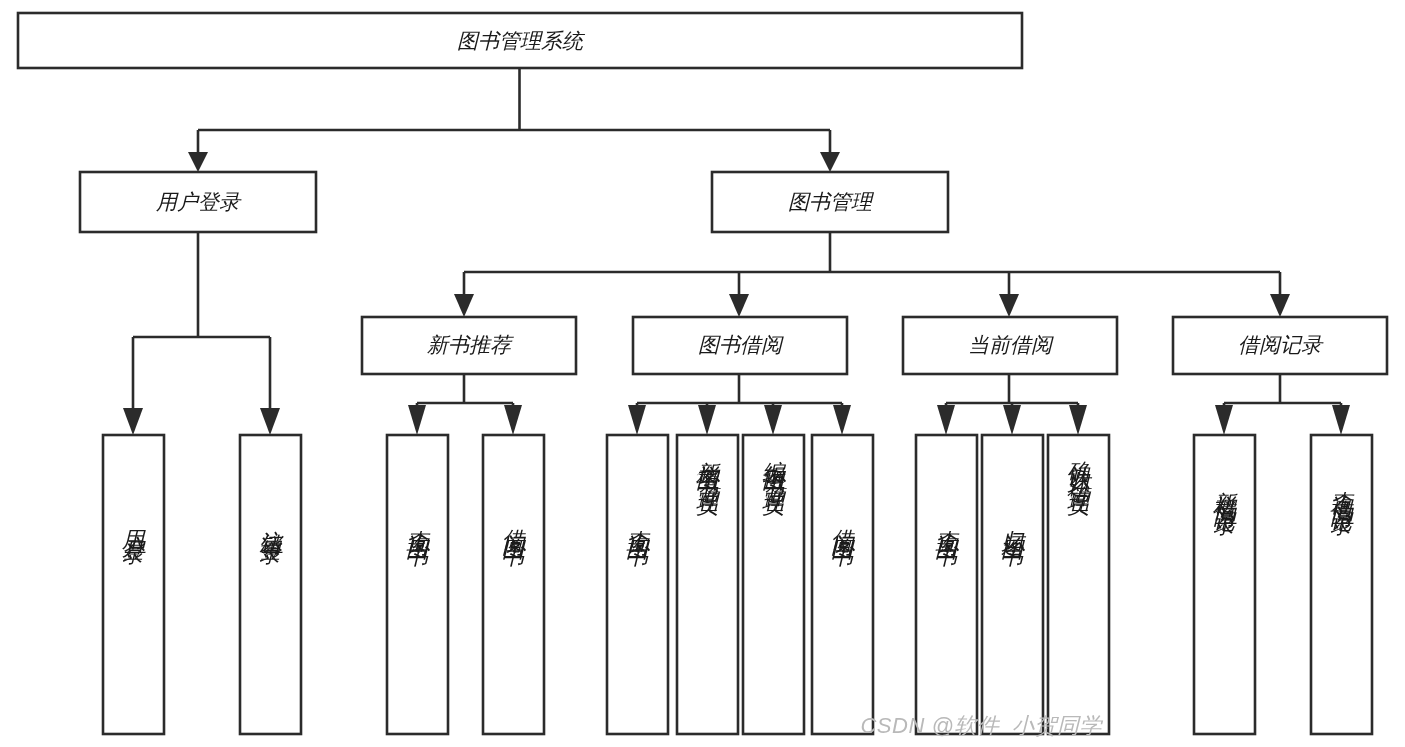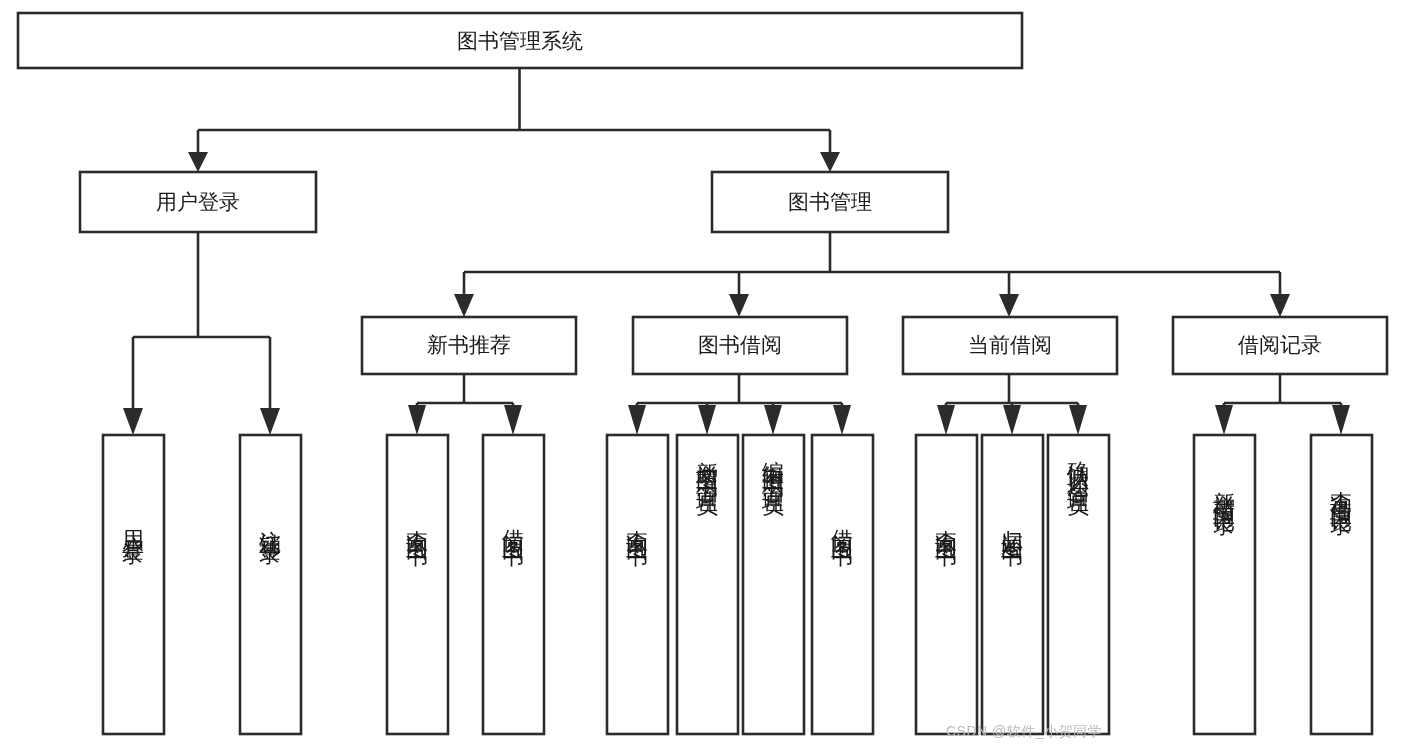--- a/index.html
+++ b/index.html
@@ -11,20 +11,21 @@
     width: 1405px;
     height: 747px;
     font-family: "Liberation Sans", "DejaVu Sans", sans-serif;
     overflow: hidden;
     position: relative;
   }
   #diagram-root {
     position: relative;
     width: 1114px;
     height: 747px;
+    font-style: italic;
   }
   svg#flow-svg {
     position: absolute;
     top: 0;
     left: 0;
     width: 1405px;
     height: 747px;
     display: block;
   }
   .node-box {
@@ -64,21 +65,21 @@
     line-height: 1.05;
     letter-spacing: 5px;
     color: #1a1a1a;
     white-space: nowrap;
   }
   .watermark {
     position: absolute;
     right: 12px;
     bottom: 6px;
     font-family: "Liberation Sans", "DejaVu Sans", sans-serif;
-    font-size: 14px;
+    font-size: 22px;
     color: #b9b9b9;
     letter-spacing: 0.5px;
     white-space: nowrap;
   }
 </style>
 </head>
 <body>
 
 <div id="diagram-root">
 

